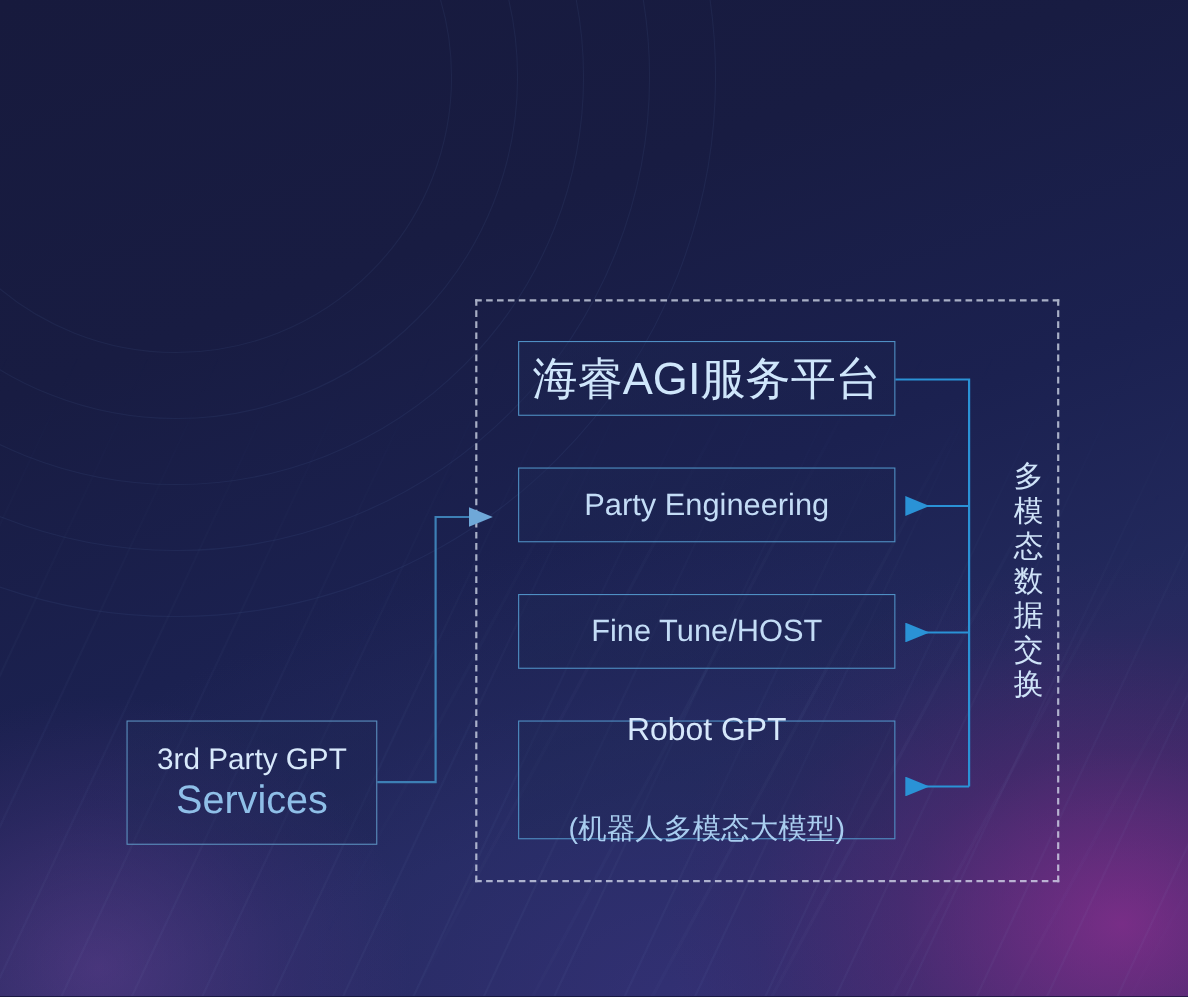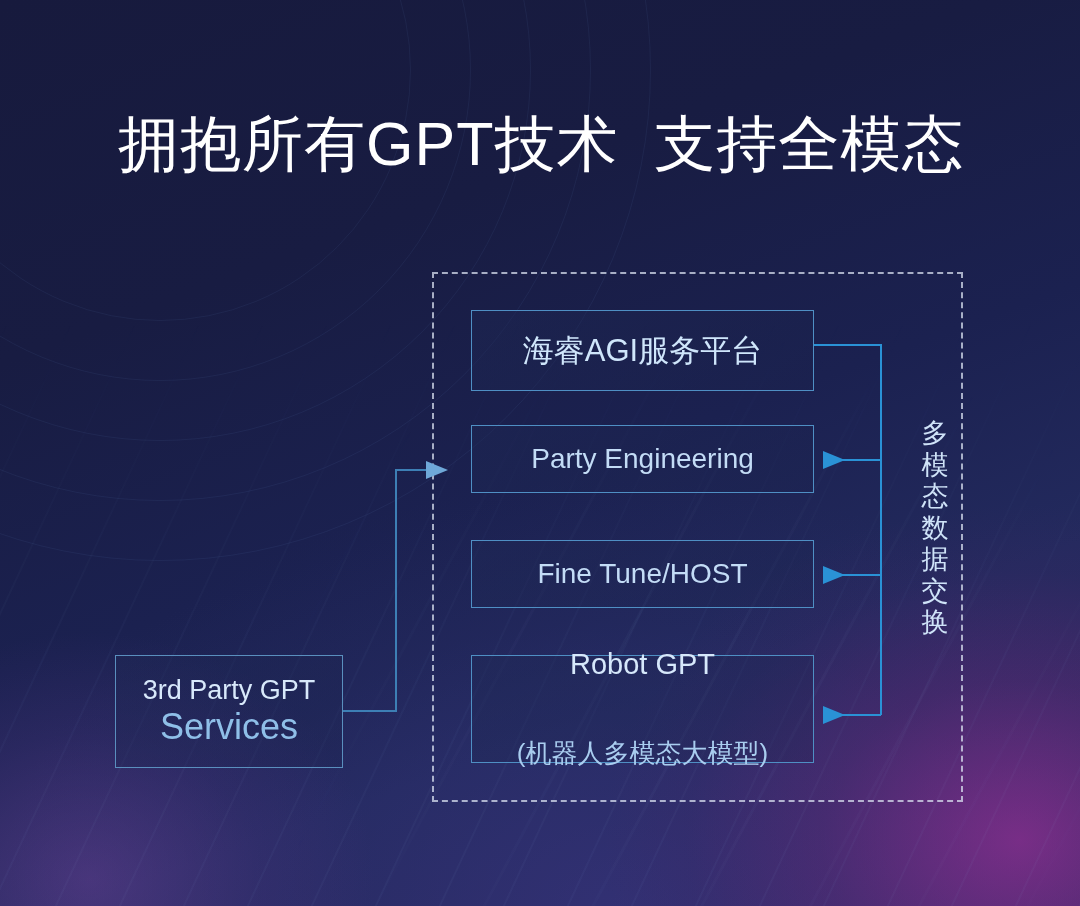--- a/index.html
+++ b/index.html
@@ -108,22 +108,22 @@
     justify-content: center;
     text-align: center;
     color: #c9e0f7;
   }
   .node-line {
     display: block;
     white-space: pre;
   }
 
   #node-platform {
-    left: 471px; top: 310px; width: 343px; height: 81px;
-    font-size: 31px;
+    left: 471px; top: 310px; width: 343px; height: 68px;
+    font-size: 41px;
     color: #cfe6fb;
   }
   #node-prompt {
     left: 471px; top: 425px; width: 343px; height: 68px;
     font-size: 28px;
     color: #c3dcf6;
   }
   #node-finetune {
     left: 471px; top: 540px; width: 343px; height: 68px;
     font-size: 28px;
@@ -177,21 +177,20 @@
   <div class="arcs">
     <div class="arc" style="width:980px;height:980px;"></div>
     <div class="arc" style="width:860px;height:860px;"></div>
     <div class="arc" style="width:740px;height:740px;"></div>
     <div class="arc" style="width:620px;height:620px;"></div>
     <div class="arc" style="width:500px;height:500px;"></div>
   </div>
   <div class="streaks"></div>
   <div class="streaks2"></div>
 
-  <div class="headline">拥抱所有GPT技术  支持全模态</div>
 
   <div class="dashed-box"></div>
 
   <svg class="connectors" viewBox="0 0 1080 906" width="1080" height="906">
     <defs>
       <marker id="arrow-left" markerWidth="11" markerHeight="9" refX="10" refY="4.5" orient="auto-start-reverse">
         <path d="M11,0 L11,9 L0,4.5 Z" fill="#2a92d6"></path>
       </marker>
       <marker id="arrow-right" markerWidth="11" markerHeight="9" refX="1" refY="4.5" orient="auto">
         <path d="M0,0 L0,9 L11,4.5 Z" fill="#6fa8d8"></path>

